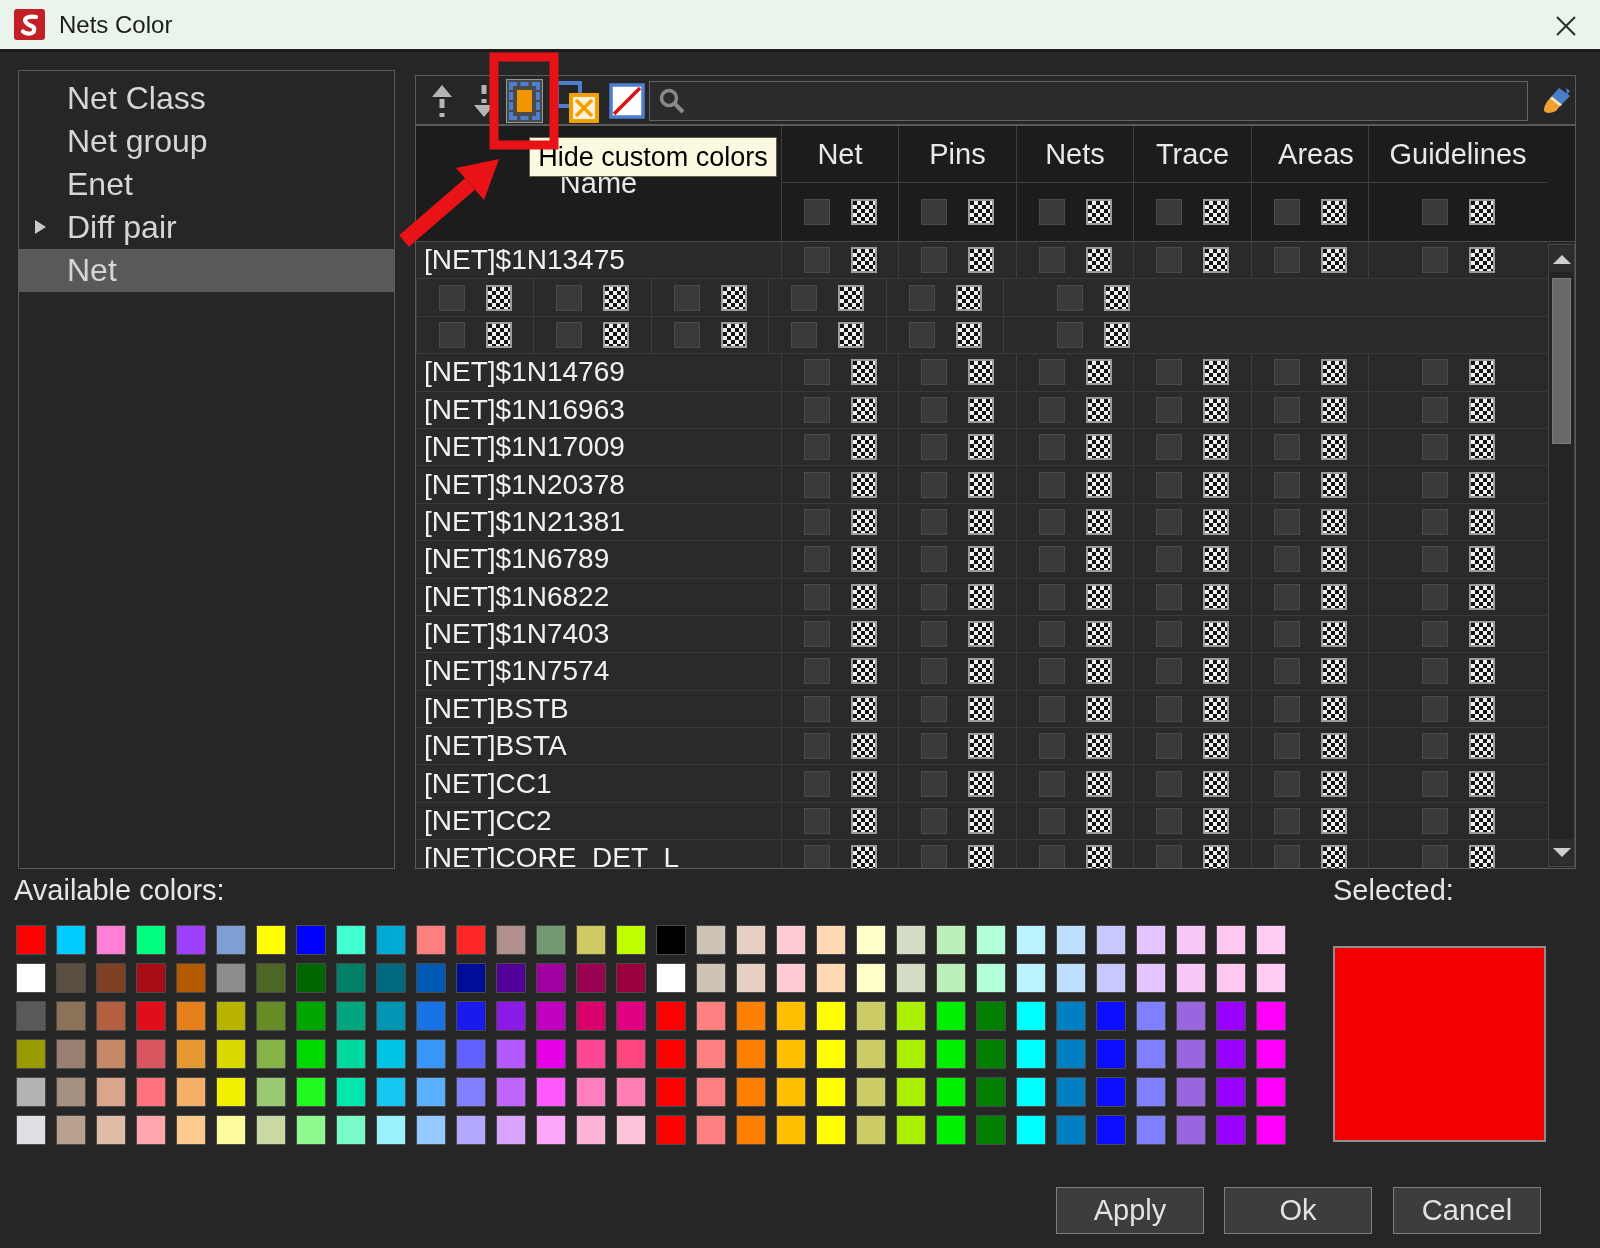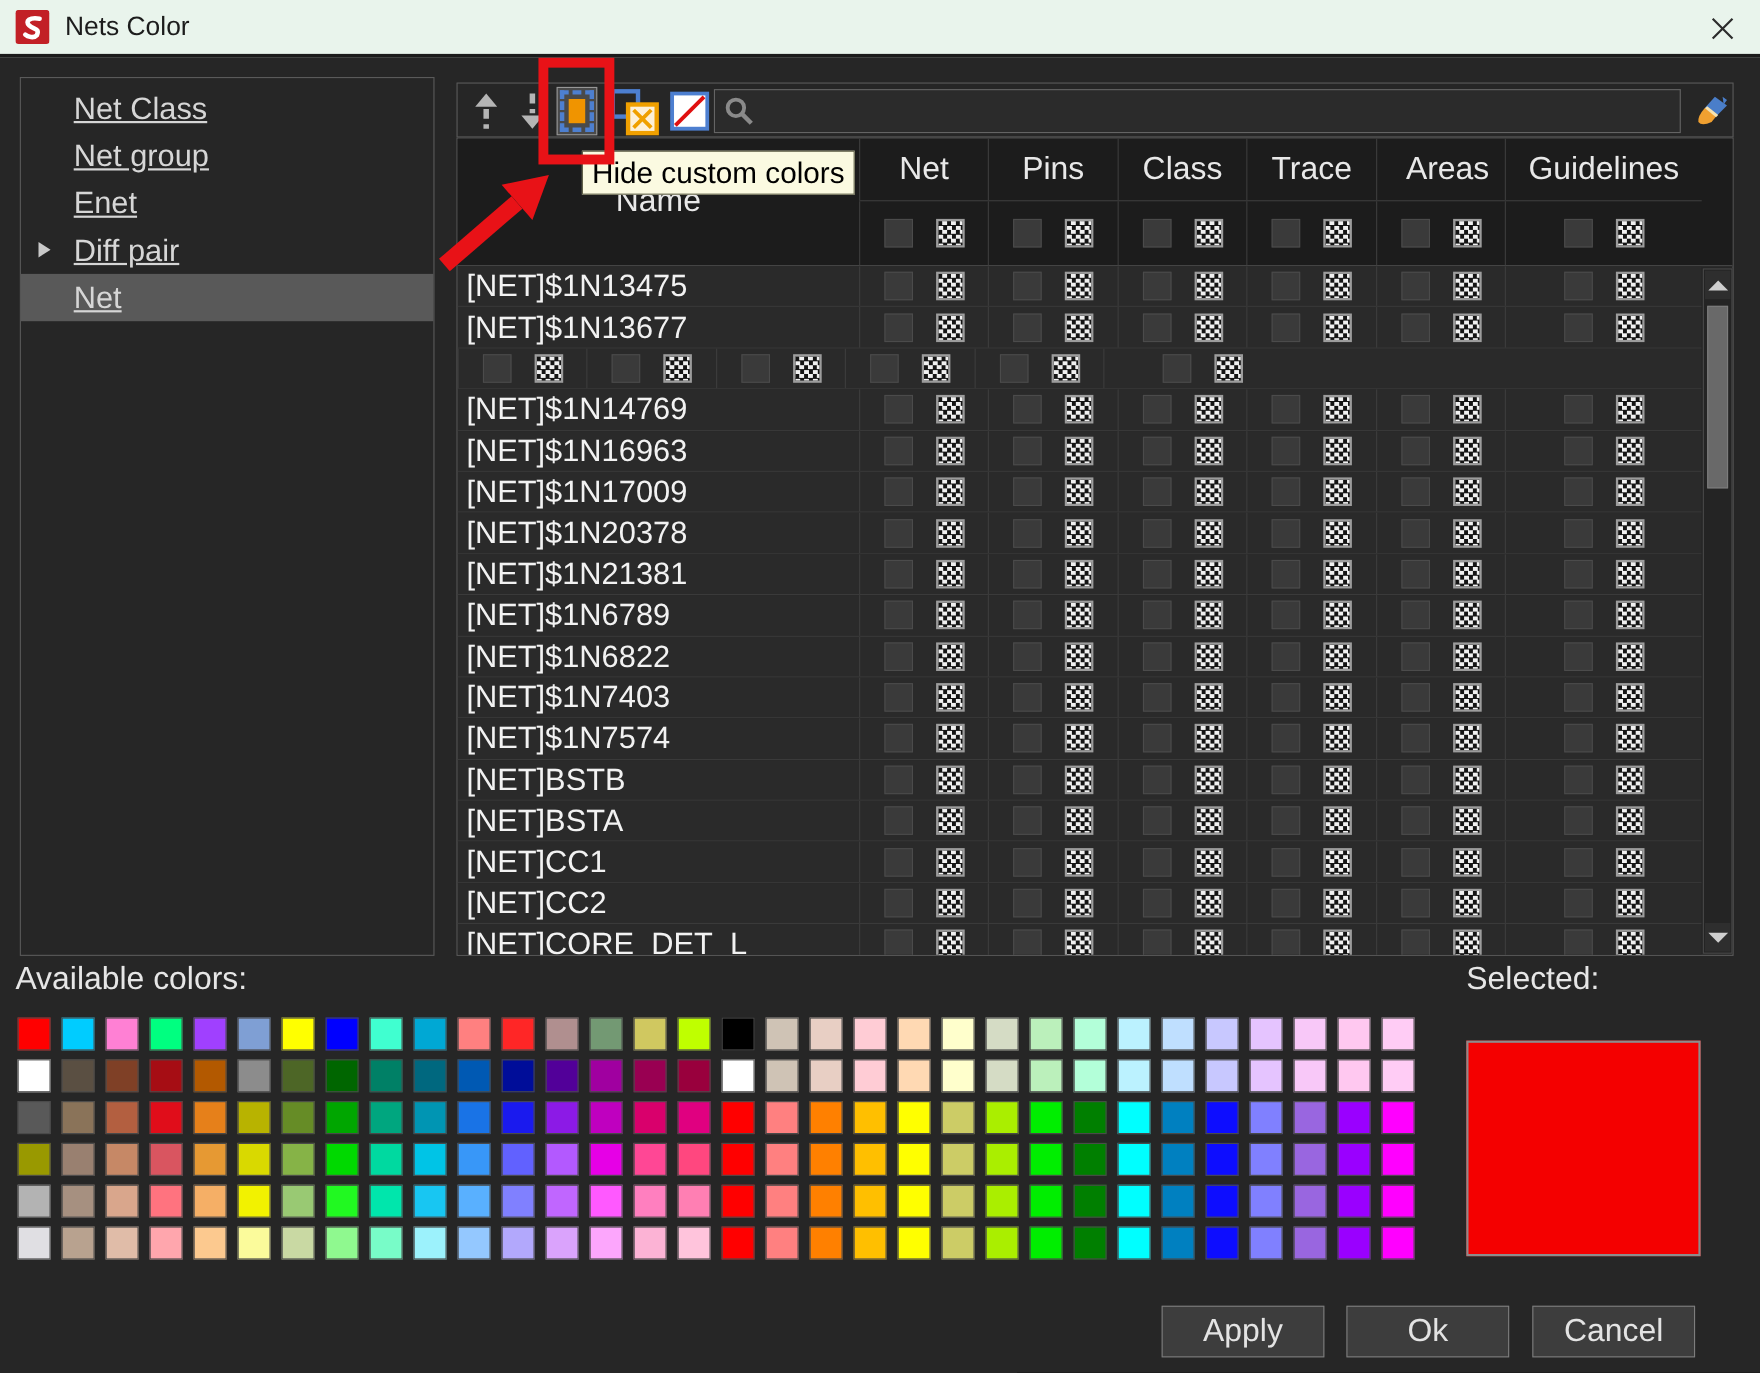--- a/index.html
+++ b/index.html
@@ -12,22 +12,22 @@
   .logo{width:31px;height:31px;margin-left:14px;flex:0 0 auto;}
   .title{margin-left:14px;font-size:24px;color:#1c1c1c;}
   .closebtn{position:absolute;right:16px;top:8px;width:36px;height:36px;display:flex;
             align-items:center;justify-content:center;}
 
   
   .panel{position:absolute;border:1px solid #5a5a5a;background:#262626;box-sizing:border-box;}
 
   
   #sidebar{left:18px;top:70px;width:377px;height:799px;padding-top:6px;}
-  .side-item{height:43px;display:flex;align-items:center;color:#d6d6d6;font-size:28px;
-             padding-left:48px;position:relative;box-sizing:border-box;text-decoration:underline;}
+  .side-item{height:43px;display:flex;align-items:center;color:#d6d6d6;font-size:32px;
+             padding-left:48px;position:relative;box-sizing:border-box;}
   .side-item.selected{background:#595959;}
   .expander{position:absolute;left:16px;top:14px;width:0;height:0;
             border-left:11px solid #c9c9c9;border-top:7px solid transparent;
             border-bottom:7px solid transparent;}
 
   
   #toolbar{left:415px;top:75px;width:1161px;height:50px;}
   .tbi{position:absolute;display:flex;align-items:center;justify-content:center;}
   #hide-btn{left:90px;top:3px;width:37px;height:44px;background:#4a4a4a;border:1px solid #979797;
             box-sizing:border-box;}
@@ -181,21 +181,21 @@
     </div>
   </div>
 
   <div id="tablepanel" class="panel">
     <div id="thead">
       <div id="name-hdr">Name</div>
       <div id="hdr-right">
         <div class="hrow" id="hdr-titles">
             <div class="hcell" style="width: 117px;">Net</div>
             <div class="hcell" style="width: 118px;">Pins</div>
-            <div class="hcell" style="width: 117px;">Class</div>
+            <div class="hcell" style="width: 117px;">Nets</div>
             <div class="hcell" style="width: 118px;">Trace</div>
             <div class="hcell" style="width: 117px; padding-left: 12px;">Areas</div>
             <div class="hcell" style="width: 179px;">Guidelines</div>
           </div>
         <div class="hrow2" id="hdr-sub">
             <div class="pair" style="width: 117px;">
               <div class="cbx"></div>
               <div class="checker"></div>
             </div>
             <div class="pair" style="width: 118px;">
@@ -243,21 +243,20 @@
           <div class="pair" style="width: 117px;">
             <div class="cbx"></div>
             <div class="checker"></div>
           </div>
           <div class="pair" style="width: 179px;">
             <div class="cbx"></div>
             <div class="checker"></div>
           </div>
         </div>
         <div class="trow">
-          <div class="name-cell" style="width: 365px;">[NET]$1N13677</div>
           <div class="pair" style="width: 117px;">
             <div class="cbx"></div>
             <div class="checker"></div>
           </div>
           <div class="pair" style="width: 118px;">
             <div class="cbx"></div>
             <div class="checker"></div>
           </div>
           <div class="pair" style="width: 117px;">
             <div class="cbx"></div>

